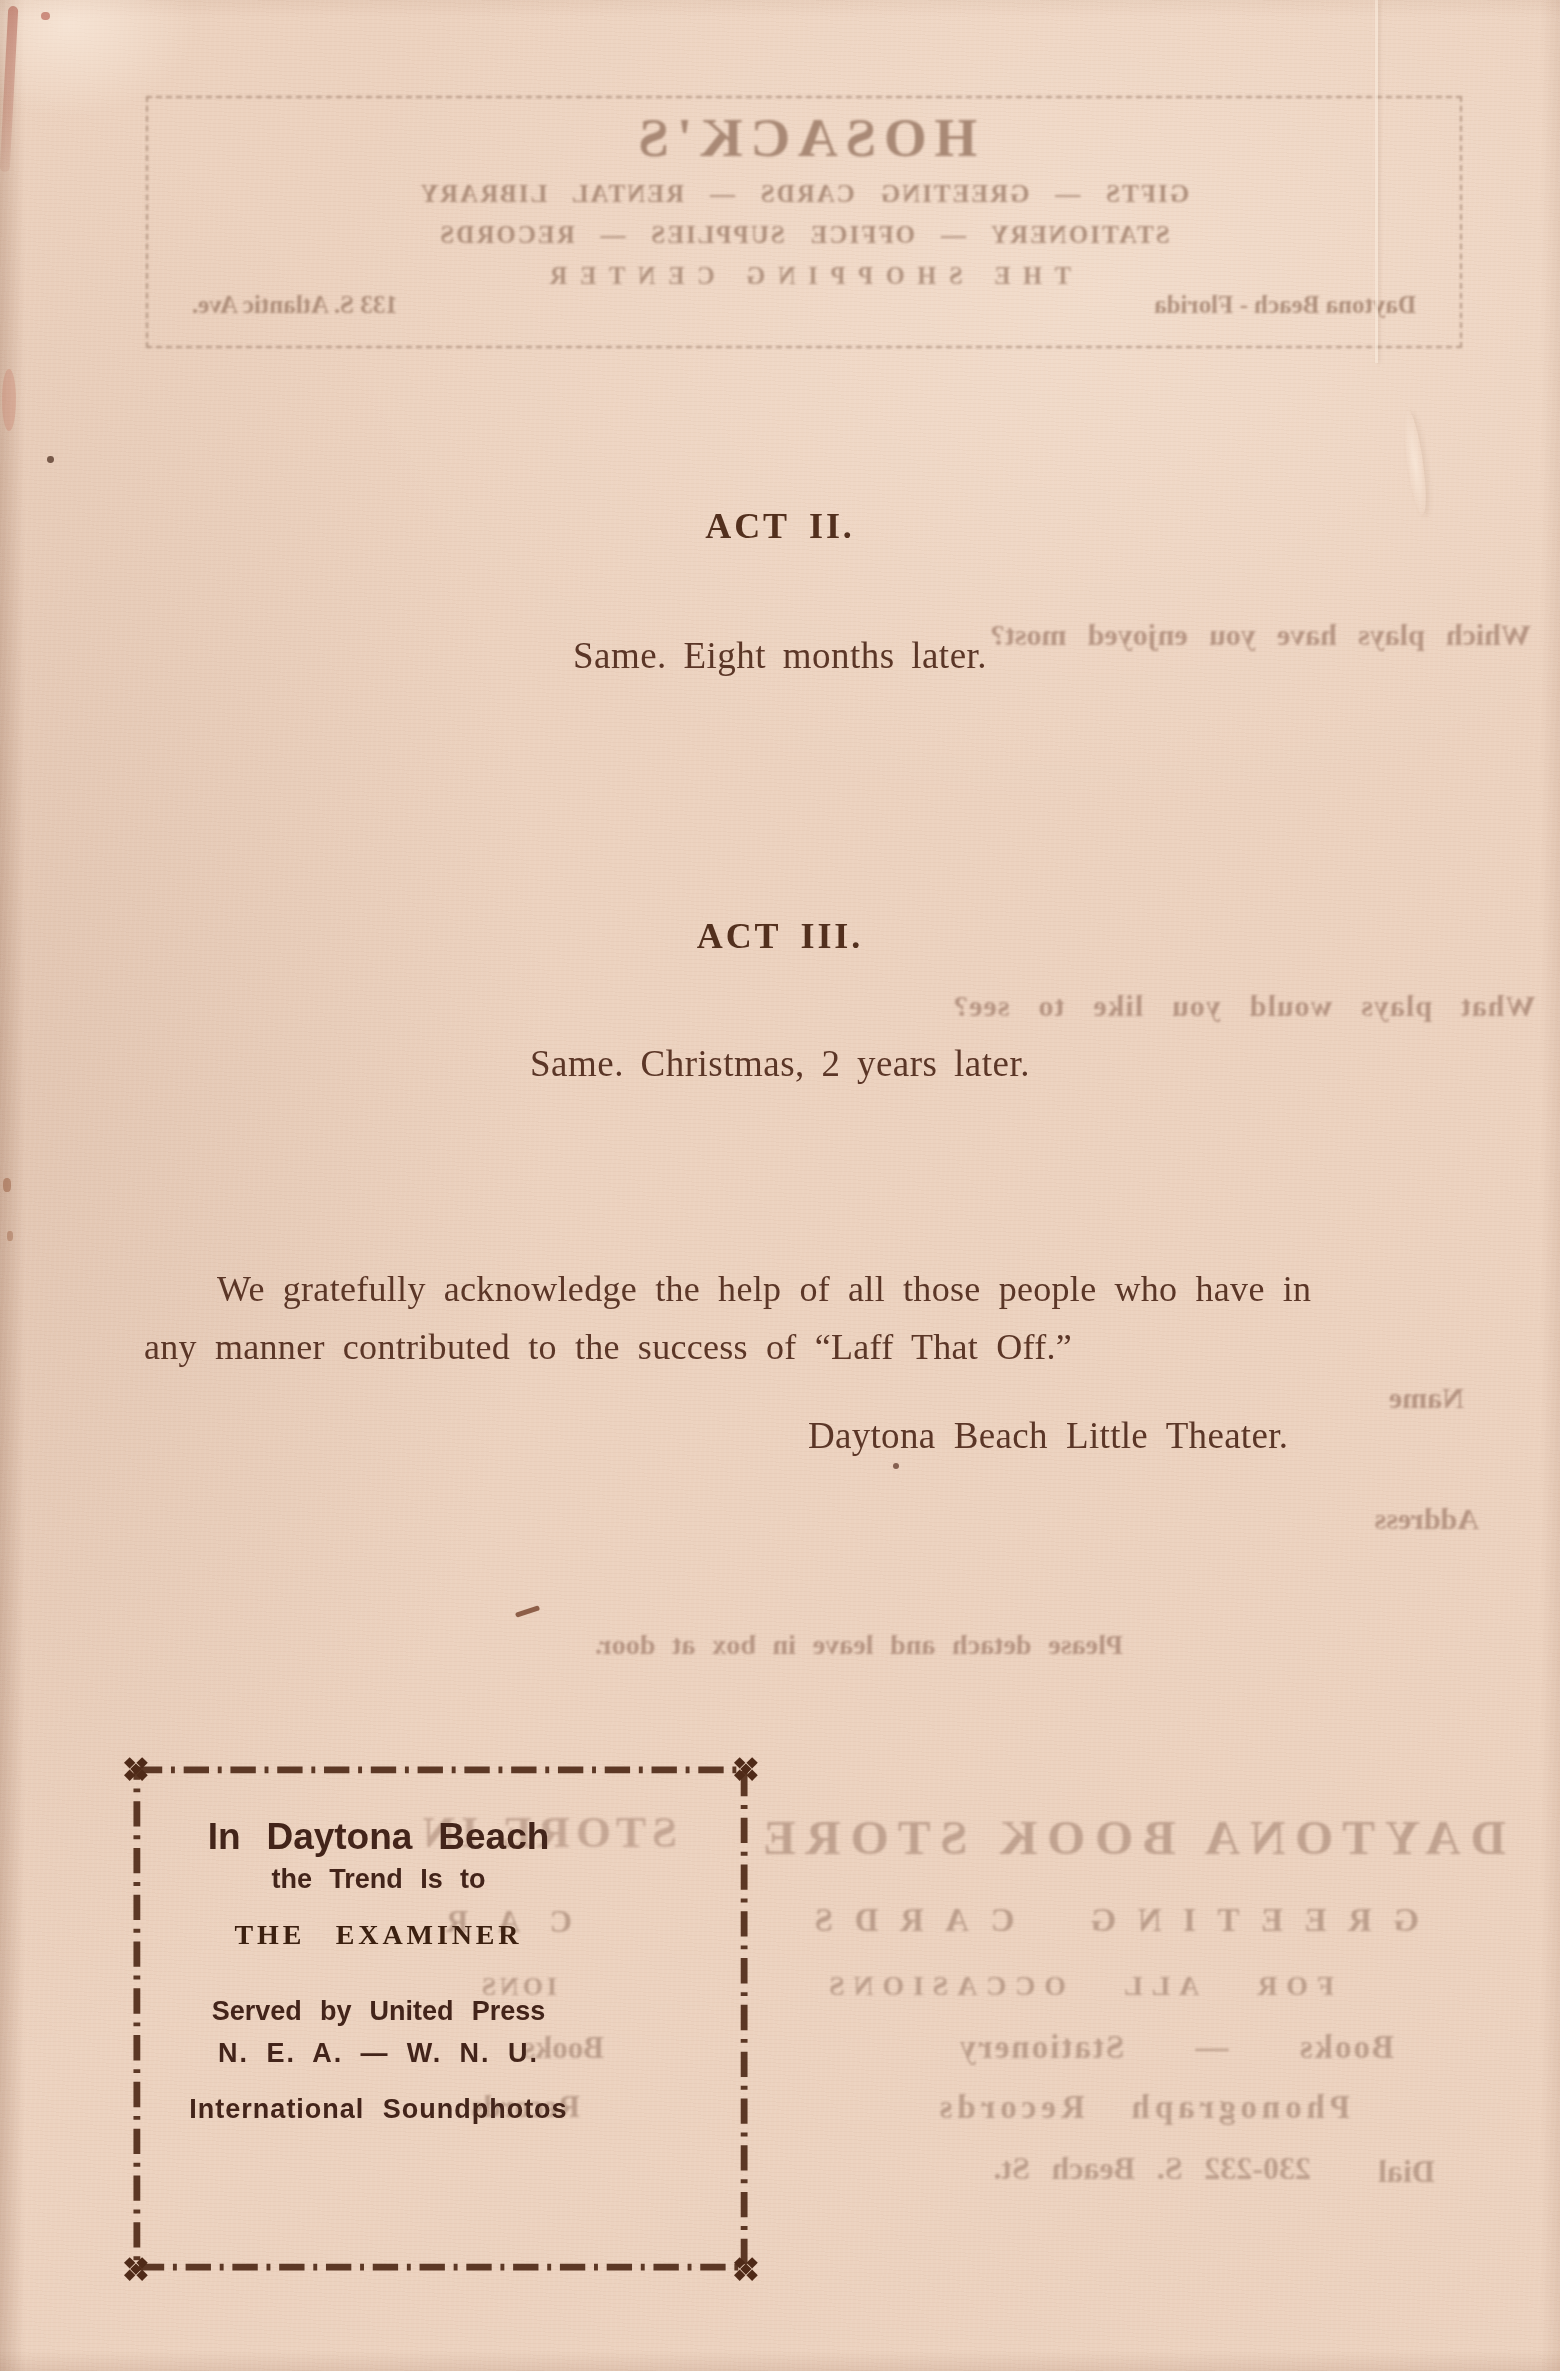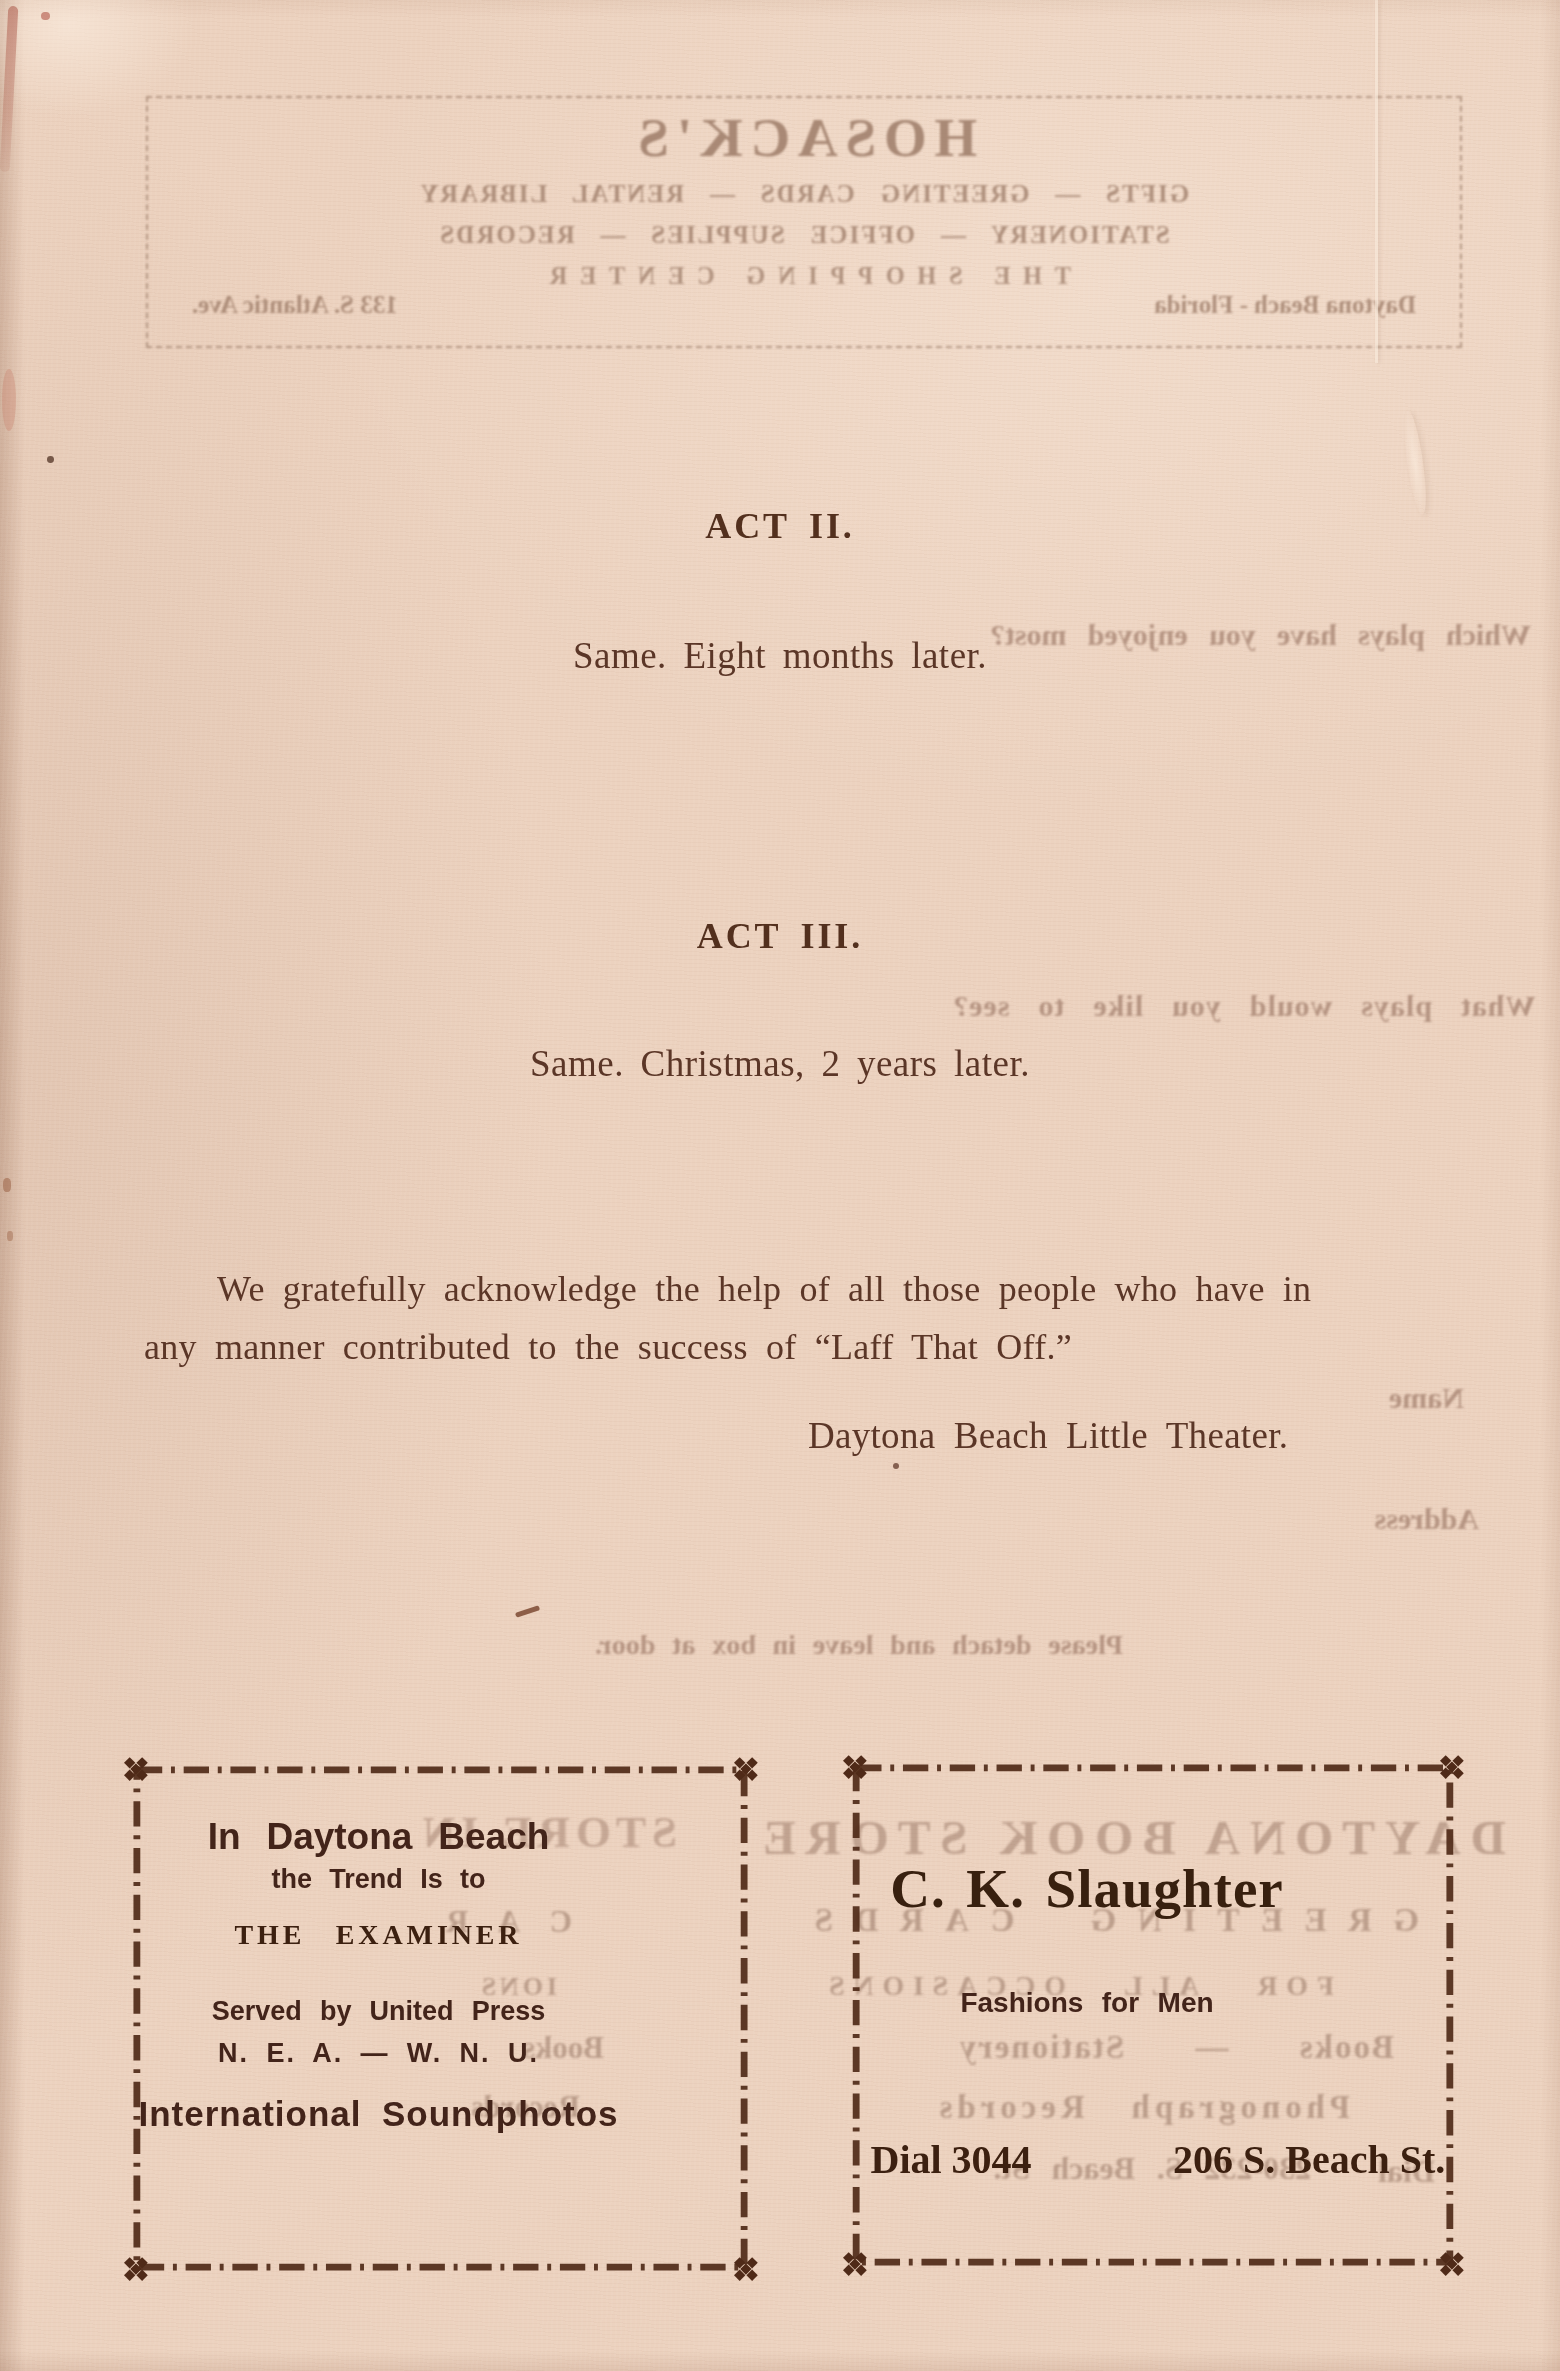--- a/index.html
+++ b/index.html
@@ -121,41 +121,24 @@
       <span class="orn tl"></span>
       <span class="orn tr"></span>
       <span class="orn bl2"></span>
       <span class="orn br"></span>
       <div class="ex-wrap">
         <div class="ad-line sans" style="top:51px;font-size:37px;word-spacing:15.6px">In Daytona Beach</div>
         <div class="ad-line sans" style="top:99px;font-size:27px;word-spacing:9.8px">the Trend Is to</div>
         <div class="ad-line" style="top:154px;font-size:28px;font-weight:700;letter-spacing:3.9px;word-spacing:19.5px;color:#3c2010">THE EXAMINER</div>
         <div class="ad-line sans" style="top:231px;font-size:27px;word-spacing:10.7px">Served by United Press</div>
         <div class="ad-line sans" style="top:273px;font-size:27px;letter-spacing:2px;word-spacing:7.8px">N. E. A. — W. N. U.</div>
-        <div class="ad-line sans" style="top:329px;font-size:35px;word-spacing:9.8px;letter-spacing:1px">International Soundphotos</div>
+        <div class="ad-line sans" style="top:329px;font-size:27px;word-spacing:9.8px;letter-spacing:1px">International Soundphotos</div>
       </div>
     </div>
 
-    <div class="adbox" style="left:851px;top:1763px;width:604px;height:504px">
-      <svg class="chain" width="604" height="504" viewBox="0 0 619 517">
-        <rect x="5" y="5" width="609" height="507" fill="none" stroke="#4f2a18" stroke-width="7" stroke-dasharray="26 9 4 9" opacity="0.92"></rect>
-      </svg>
-      <span class="orn tl"></span>
-      <span class="orn tr"></span>
-      <span class="orn bl2"></span>
-      <span class="orn br"></span>
-      <div class="sl-wrap">
-        <div class="ad-line" style="top:94px;font-size:55px;font-weight:700;letter-spacing:1px;word-spacing:5.9px;color:#38200f">C. K. Slaughter</div>
-        <div class="ad-line sans" style="top:224px;font-size:28px;word-spacing:10.7px">Fashions for Men</div>
-      </div>
-      <div class="ad-row" style="top:373px;padding:0 9.8px 0 19.5px;font-size:40px;font-weight:700;color:#3c2010">
-        <span>Dial 3044</span>
-        <span>206 S. Beach St.</span>
-      </div>
-    </div>
   </div>
 
   <div class="crease" style="left:1375px;top:0;width:2.9px;height:363px;background:rgba(250,236,222,.55);box-shadow:2px 0 3.9px rgba(120,80,60,.12)"></div>
   <div class="crease" style="left:1407px;top:410px;width:15.6px;height:105px;border-radius:50%;background:radial-gradient(closest-side, rgba(252,238,224,.6), rgba(252,238,224,0));box-shadow:2.9px 2px 4.9px rgba(130,85,60,.10);transform:rotate(-8deg)"></div>
   <div class="crease" style="left:-59px;top:-68px;width:254px;height:185px;background:radial-gradient(closest-side, rgba(255,244,232,.5), rgba(255,244,232,0))"></div>
 
   <div class="speck" style="left:3.9px;top:5.9px;width:9.8px;height:166px;border-radius:5.9px;transform:rotate(3deg);background:linear-gradient(rgba(158,60,45,.45), rgba(158,60,45,.08))"></div>
   <div class="speck" style="left:41px;top:11.7px;width:8.8px;height:8.8px;border-radius:50%;background:rgba(165,60,45,.5)"></div>
   <div class="speck" style="left:2px;top:369px;width:13.7px;height:62px;border-radius:50%;background:rgba(200,120,100,.3)"></div>
   <div class="speck" style="left:47px;top:456px;width:6.8px;height:6.8px;border-radius:50%;background:rgba(90,60,45,.8)"></div>

